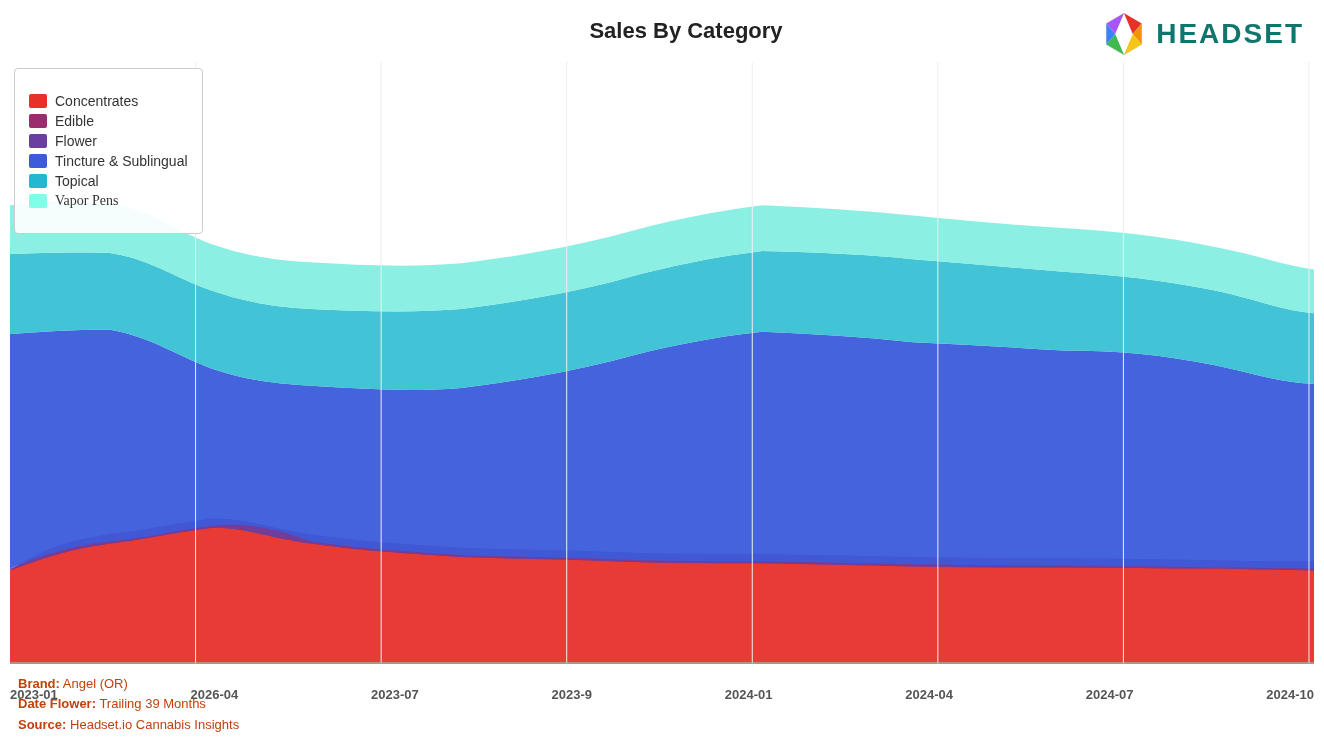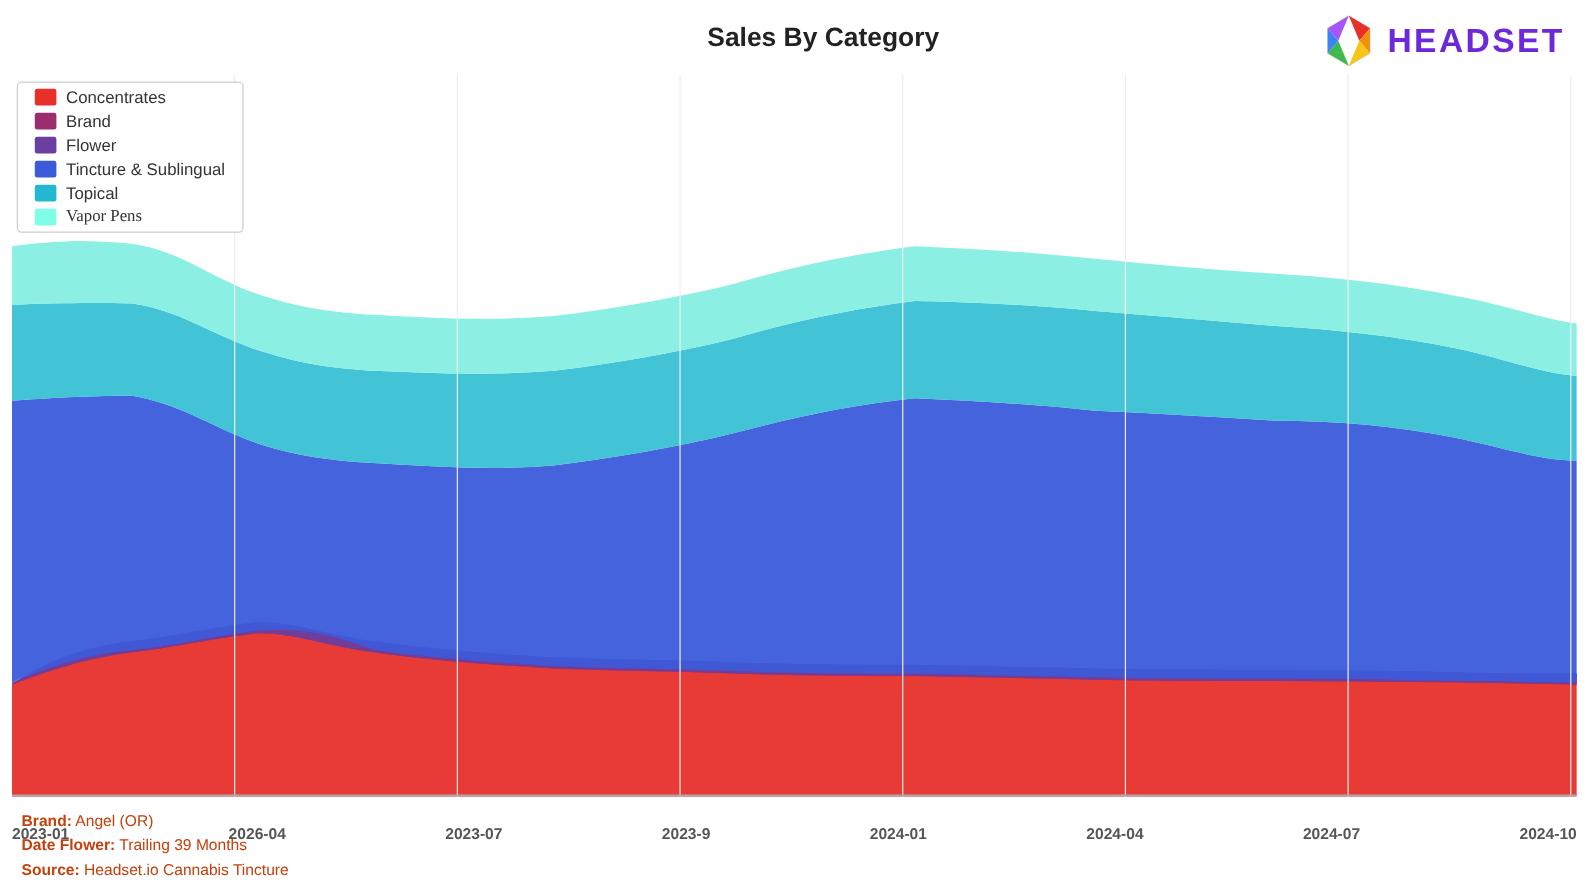--- a/index.html
+++ b/index.html
@@ -26,21 +26,21 @@
       gap: 8px;
     }
     .logo-icon {
       width: 48px;
       height: 48px;
     }
     .logo-text {
       font-size: 28px;
       font-weight: 900;
       letter-spacing: 2px;
-      color: #6d28d9;
+      color: #0f766e;
     }
     
     .chart-title {
       position: absolute;
       top: 18px;
       left: 0;
       right: 0;
       text-align: center;
       font-size: 22px;
       font-weight: 700;
@@ -48,21 +48,21 @@
       padding-left: 48px;
     }
     
     .legend {
       position: absolute;
       top: 68px;
       left: 14px;
       background: rgba(255,255,255,0.92);
       border: 1px solid #ccc;
       border-radius: 4px;
-      padding: 4px 14px;
+      padding: 24px 14px;
       z-index: 10;
     }
     .legend-item {
       display: flex;
       align-items: center;
       gap: 8px;
       margin-bottom: 4px;
       font-size: 14px;
       color: #333;
     }
@@ -137,21 +137,21 @@
 
   <div class="chart-title">Sales By Category</div>
 
   <div class="legend">
     <div class="legend-item">
       <div class="legend-swatch" style="background:#e8302a;"></div>
       <span>Concentrates</span>
     </div>
     <div class="legend-item">
       <div class="legend-swatch" style="background:#9b2c6e;"></div>
-      <span>Brand</span>
+      <span>Edible</span>
     </div>
     <div class="legend-item">
       <div class="legend-swatch" style="background:#6b3fa0;"></div>
       <span>Flower</span>
     </div>
     <div class="legend-item">
       <div class="legend-swatch" style="background:#3b5bdb;"></div>
       <span>Tincture &amp; Sublingual</span>
     </div>
     <div class="legend-item">
@@ -342,17 +342,17 @@
     <div>
       <span class="label">Brand:</span>
       <span>Angel (OR)</span>
     </div>
     <div>
       <span class="label">Date Flower:</span>
       <span>Trailing 39 Months</span>
     </div>
     <div>
       <span class="label">Source:</span>
-      <span>Headset.io Cannabis Tincture</span>
+      <span>Headset.io Cannabis Insights</span>
     </div>
   </div>
 
 </div>
 
 </body></html>

